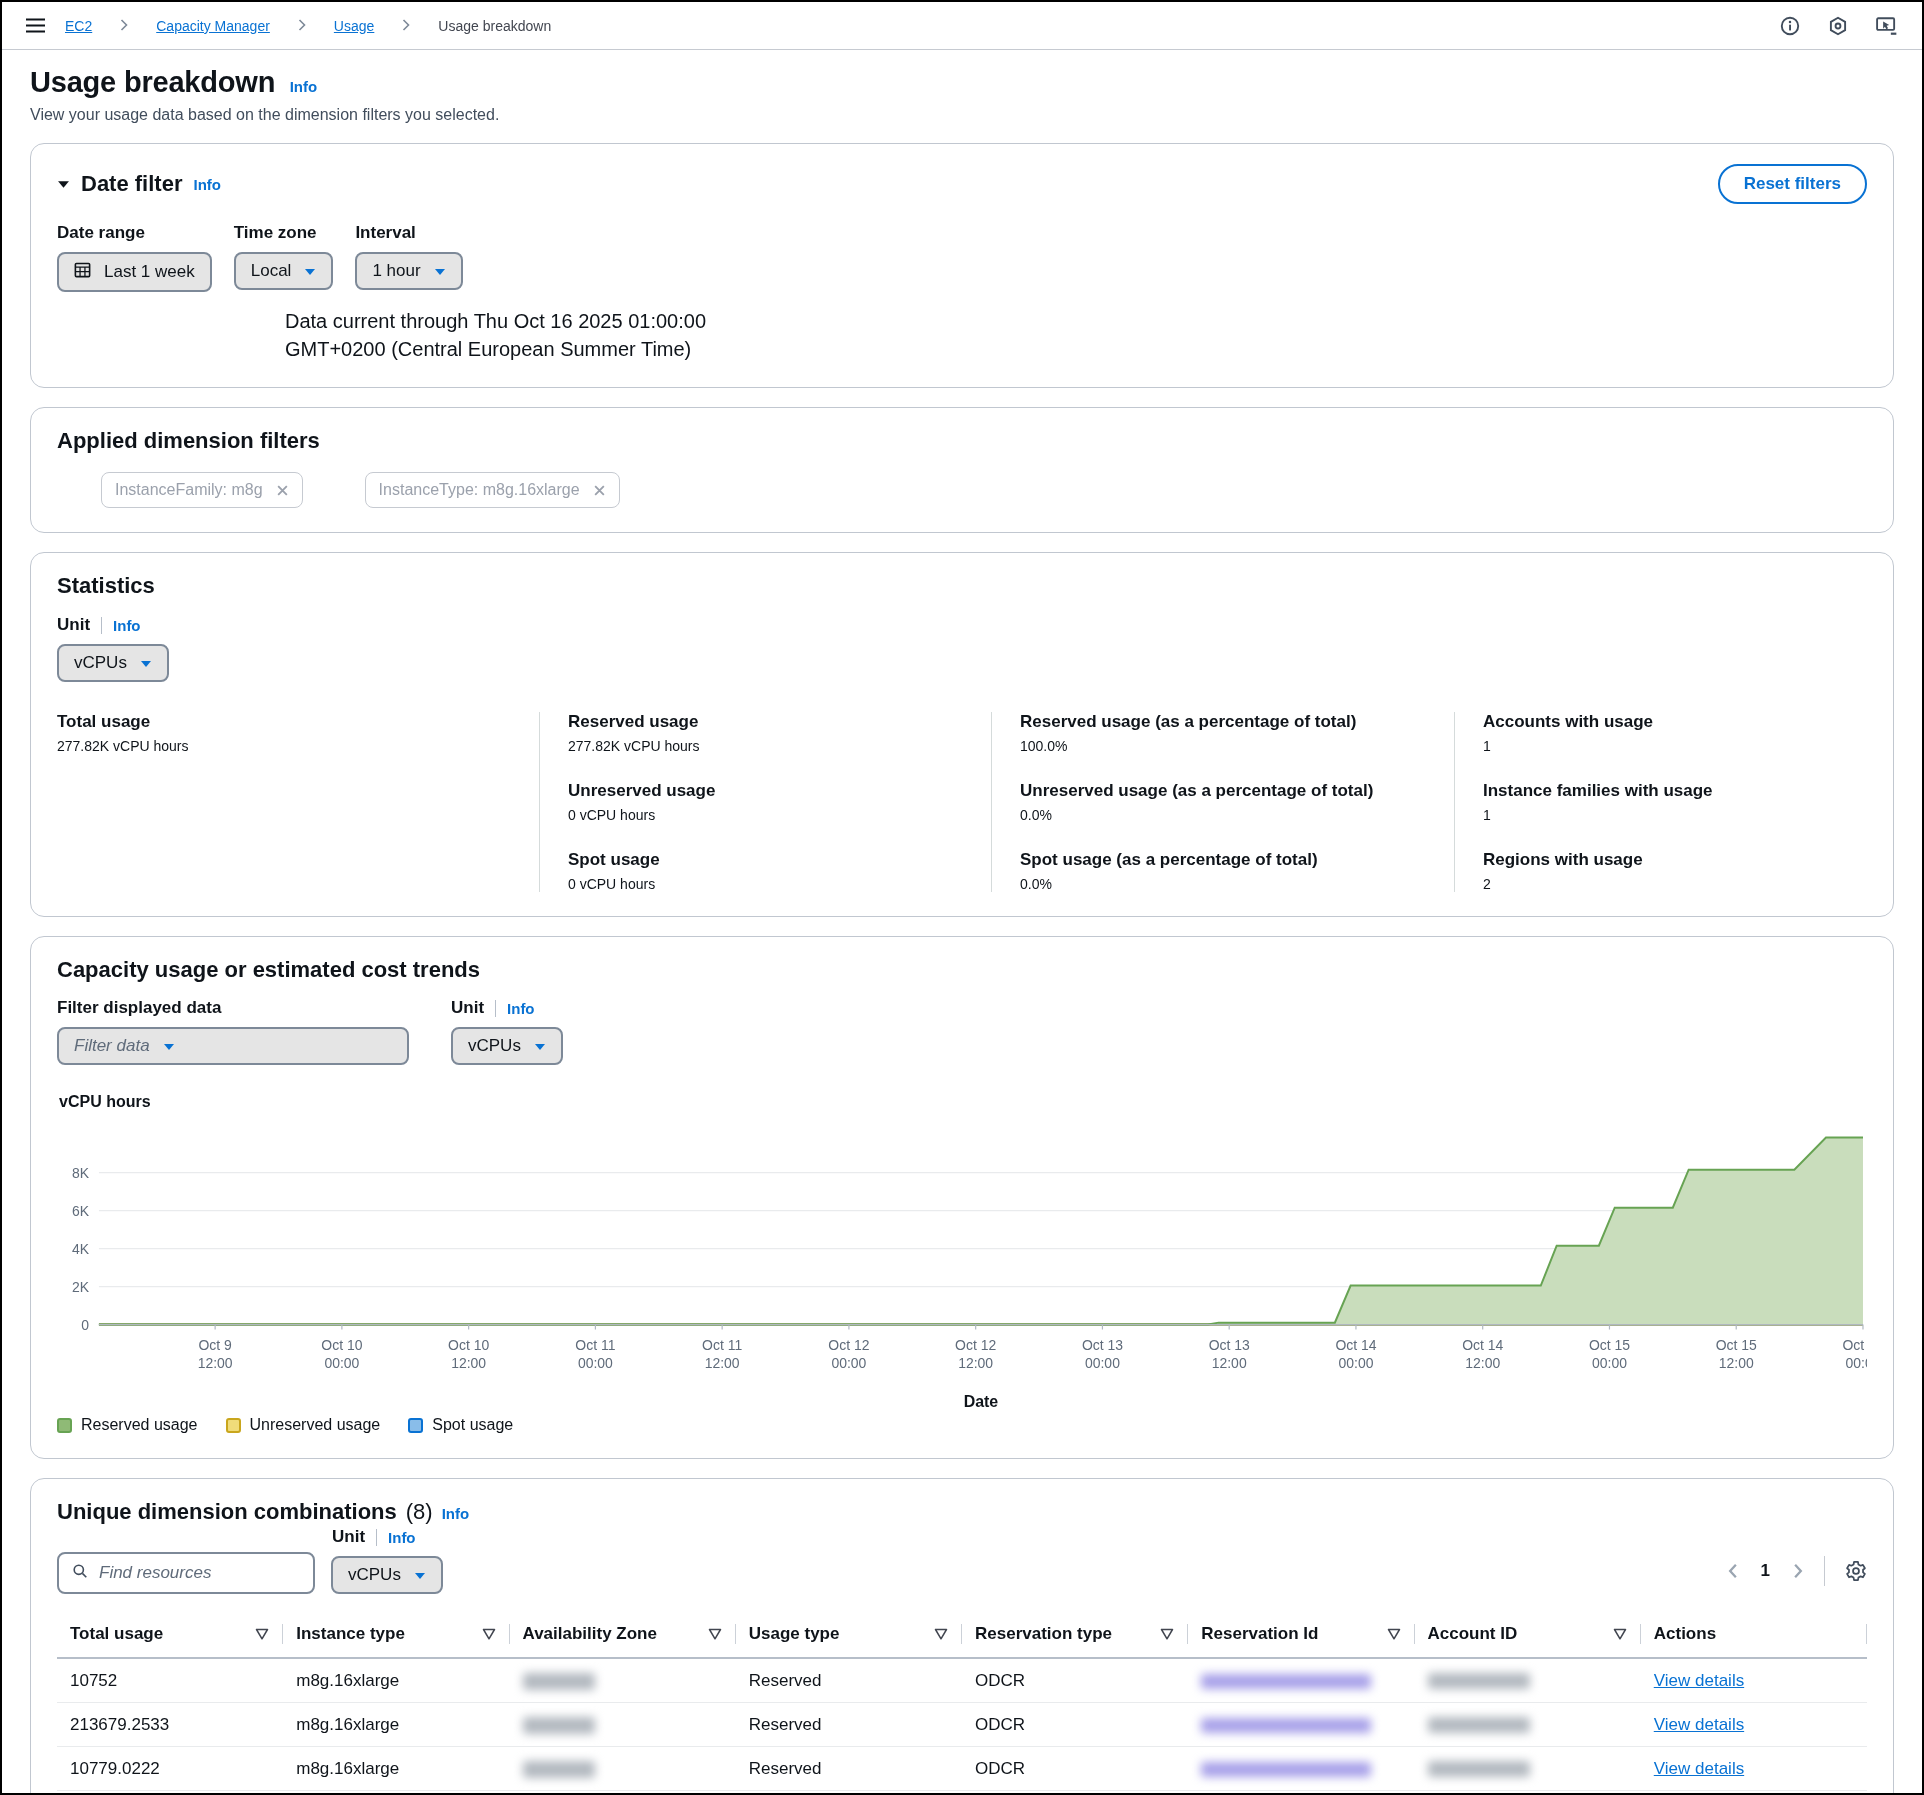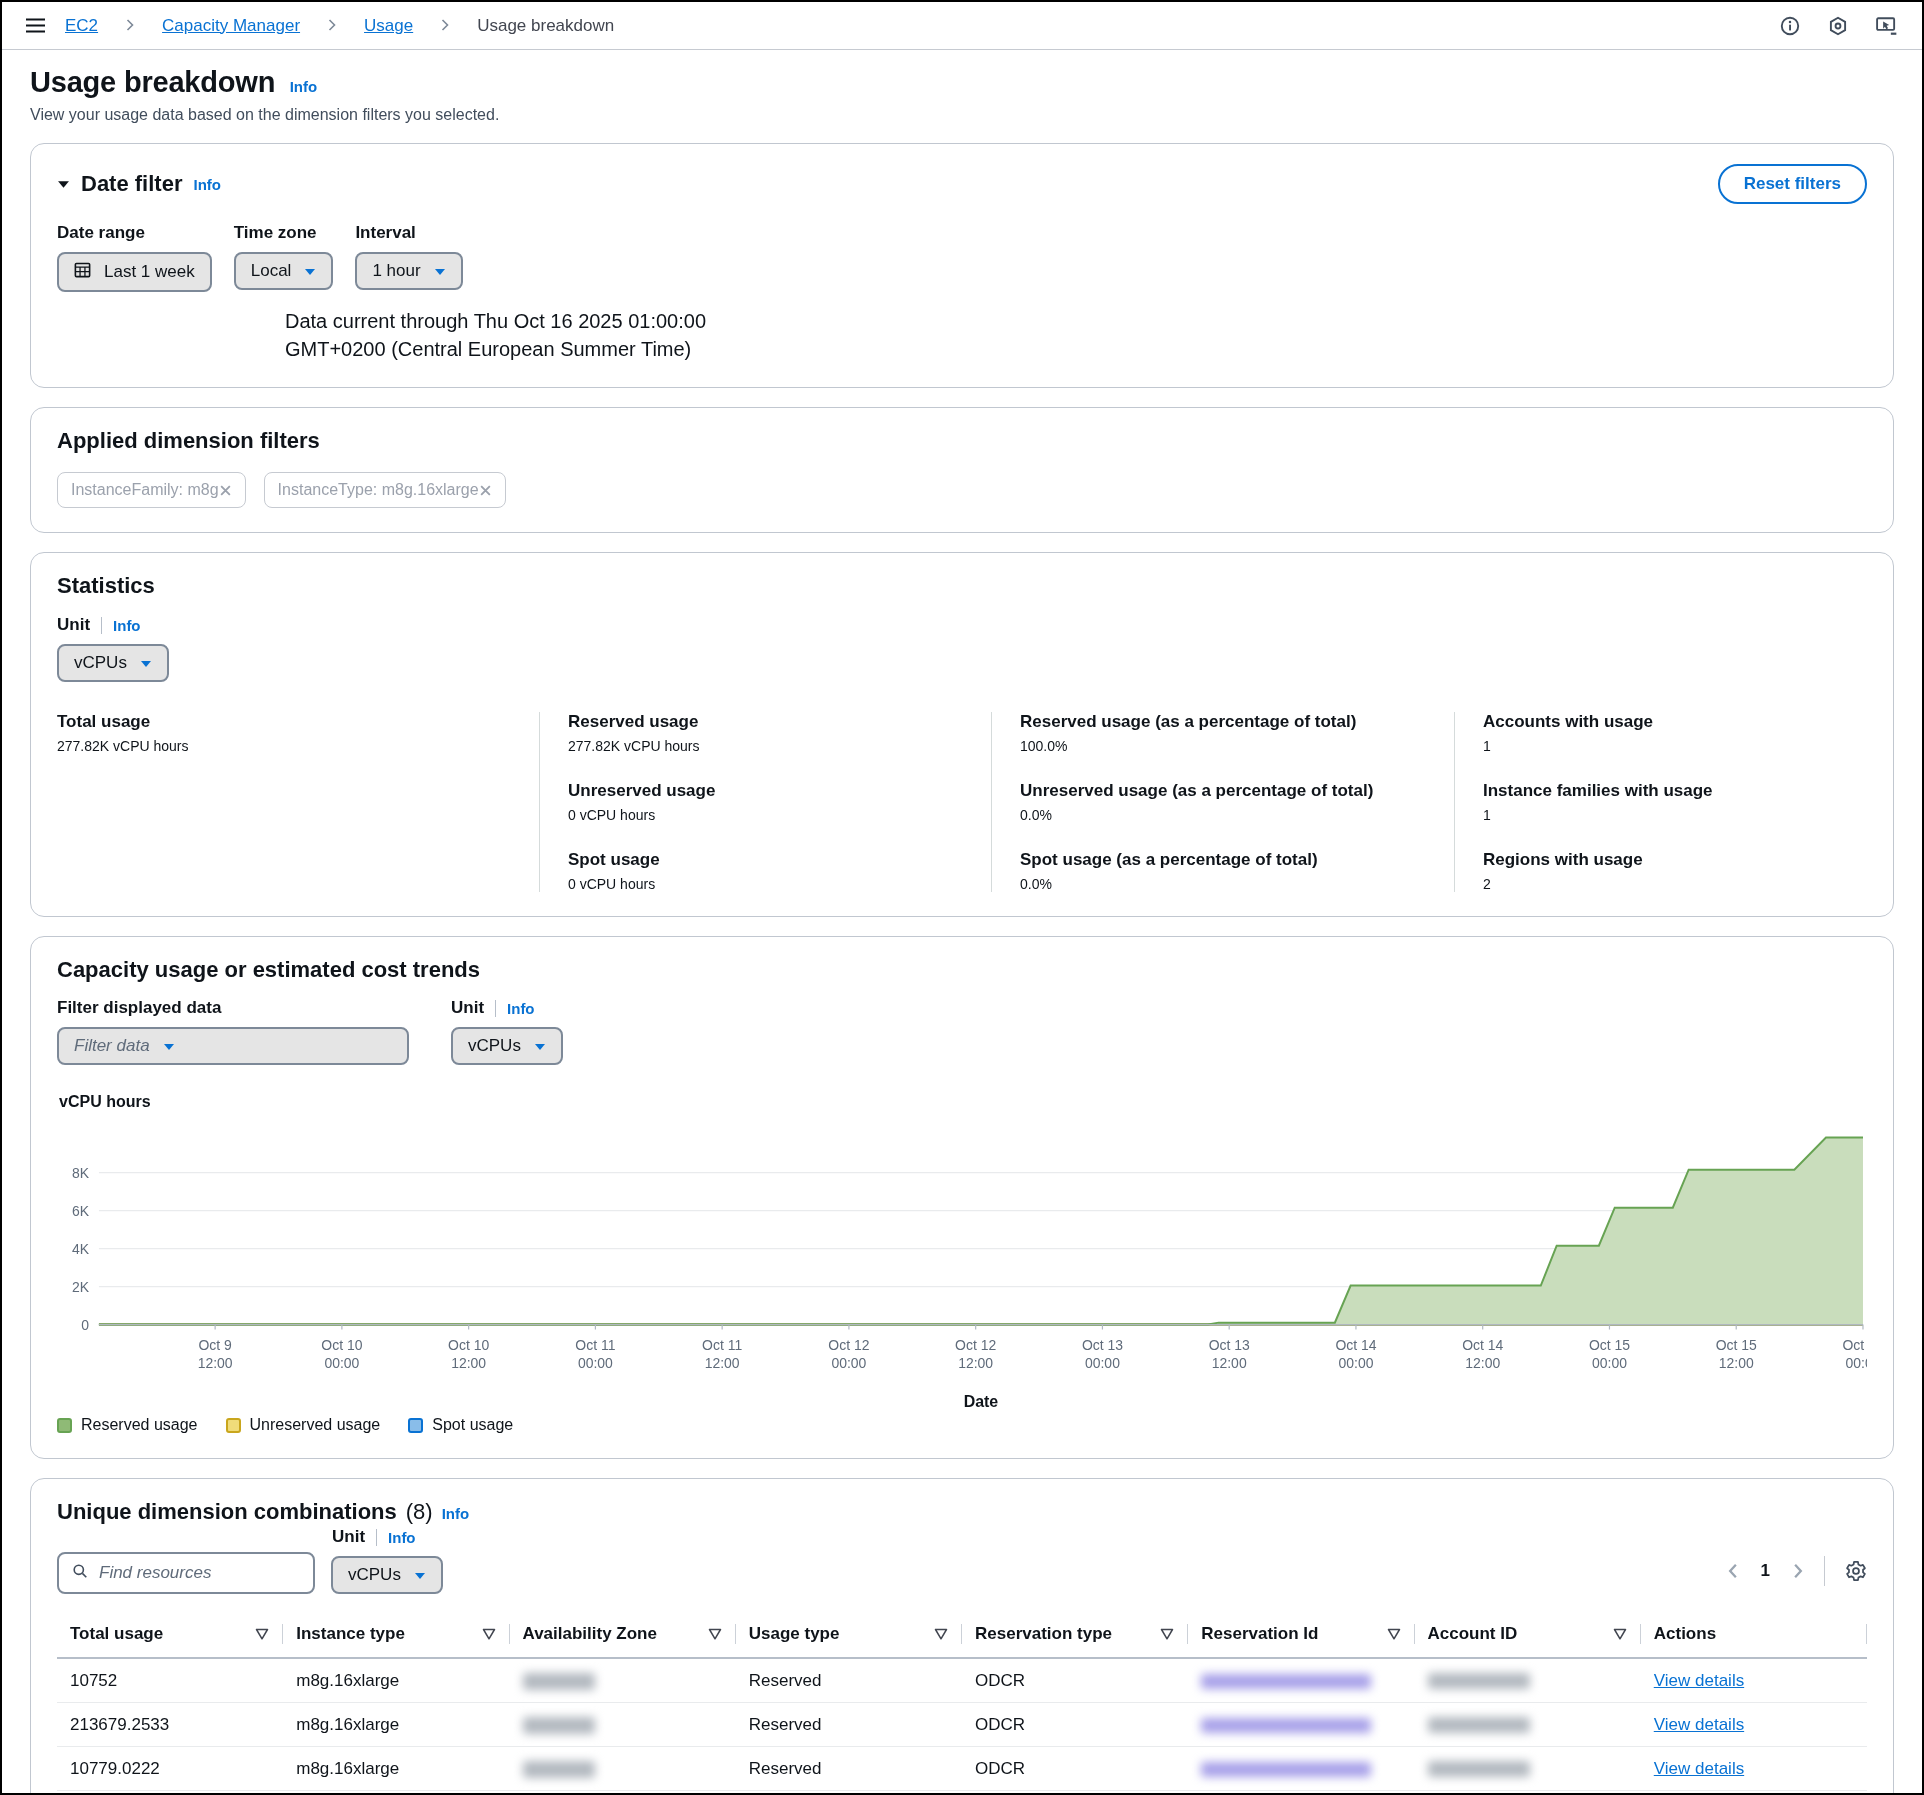--- a/index.html
+++ b/index.html
@@ -6,21 +6,21 @@
   html,body { margin:0; padding:0; }
   body {
     width:1924px; height:1795px; overflow:hidden; background:#fff;
     border:2px solid #000; font-family:"Liberation Sans", sans-serif; color:#0f141a;
   }
   a { cursor:pointer; }
   button { font-family:inherit; background:none; border:none; padding:0; cursor:pointer; color:inherit; }
 
   
   .topbar { display:flex; align-items:center; gap:20px; height:48px; padding:0 24px; border-bottom:1px solid #c6cad1; }
-  .crumbs { display:flex; align-items:center; gap:28px; font-size:17px; }
+  .crumbs { display:flex; align-items:center; gap:28px; font-size:14px; }
   .crumbs a { color:#0972d3; text-decoration:underline; }
   .crumb-current { color:#424650; }
   .top-icons { margin-left:auto; display:flex; align-items:center; gap:28px; }
   .icon-btn { display:flex; align-items:center; }
 
   
   main { padding:16px 28px 0; }
   h1 { display:inline; font-size:29px; font-weight:700; margin:0; letter-spacing:-.2px; }
   .info-link { color:#0972d3; font-size:15px; font-weight:700; text-decoration:none; white-space:nowrap; }
   .page-head .info-link { margin-left:10px; }
@@ -36,22 +36,22 @@
   .control { display:inline-flex; align-items:center; gap:13px; border:2px solid #7d8998; border-radius:8px;
              background:#e5e5e5; padding:7px 15px; font-size:17px; color:#0f141a; }
   .field label { display:block; font-size:17px; font-weight:700; margin-bottom:9px; }
   .fields { display:flex; gap:22px; margin-top:19px; }
   .btn-secondary { border:2px solid #0972d3; color:#0972d3; font-weight:700; font-size:17px;
                    border-radius:22px; padding:8px 24px; background:#fff; margin-left:auto; }
   .data-current { margin:15px 0 0 228px; font-size:20px; max-width:462px; line-height:1.4; }
 
   
   .chips { display:flex; gap:18px; margin-top:18px; }
-  .chip { display:inline-flex; align-items:center; border:1px solid #c6cad1; border-radius:8px;
-          padding:8px 13px; color:#9ba1ac; font-size:16px; }
+  .chip { display:inline-flex; align-items:center; gap:13px; border:1px solid #c6cad1; border-radius:8px;
+          padding:8px 13px; color:#9ba1ac; font-size:16px;margin-left:44px; }
 
   
   .stats-grid { display:grid; grid-template-columns:482px 452px 463px 1fr; margin-top:30px; }
   .stat-col { display:flex; flex-direction:column; gap:27px; }
   .stat-col + .stat-col { border-left:1px solid #d5dbdb; padding-left:28px; }
   .stat-label { font-size:17px; font-weight:700; }
   .stat-value { font-size:14px; margin-top:6px; }
 
   
   .trend-controls { display:flex; gap:42px; margin-top:15px; }

